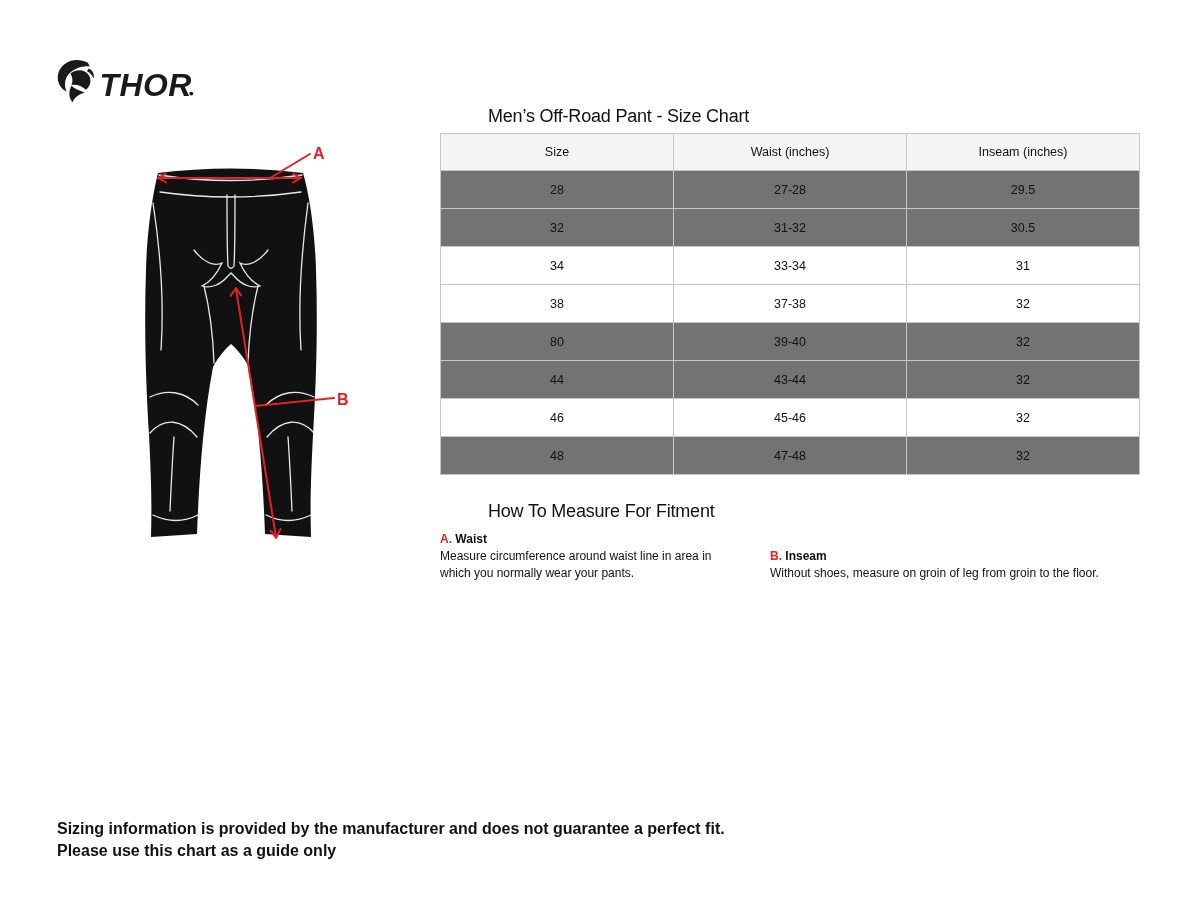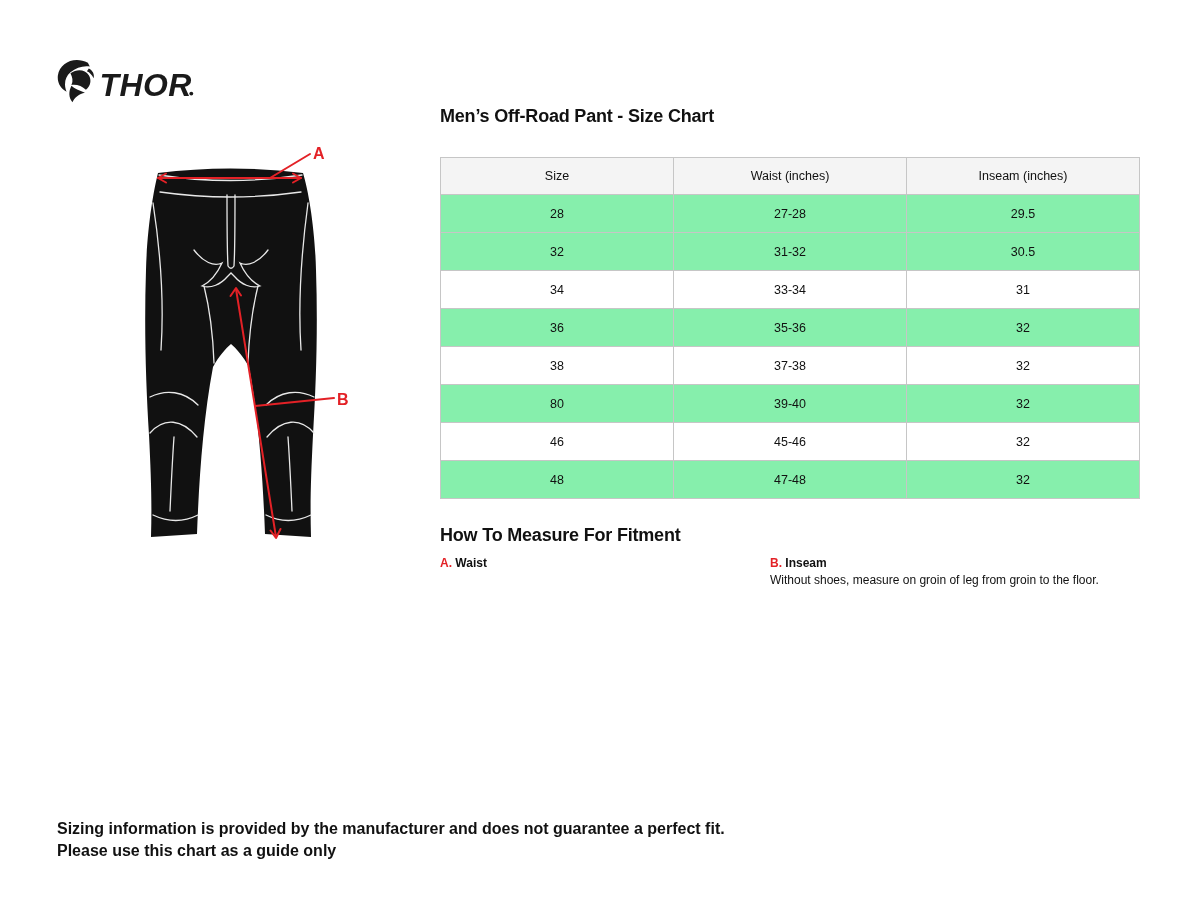--- a/index.html
+++ b/index.html
@@ -5,35 +5,35 @@
   * { margin: 0; padding: 0; box-sizing: border-box; }
   html, body { background: #fff; }
   body {
     width: 1200px; height: 900px; position: relative; overflow: hidden;
     font-family: "Liberation Sans", sans-serif; color: #1a1a1a;
   }
   .logo { position: absolute; left: 55px; top: 56px; width: 145px; height: 52px; }
   .pants-figure { position: absolute; left: 130px; top: 135px; width: 260px; height: 420px; }
 
   .right-col { position: absolute; left: 440px; top: 106px; width: 700px; }
-  .section-title { font-size: 18px; font-weight: bold; letter-spacing: -0.2px; color: #111; }
+  .section-title { font-size: 18px; font-weight: normal; letter-spacing: -0.2px; color: #111; margin-left: 48px; }
 
   table.size-table {
-    width: 700px; border-collapse: collapse; margin-top: 30px;
+    width: 700px; border-collapse: collapse; margin-top: 6px;
     font-size: 12.5px; color: #111; table-layout: fixed;
   }
   table.size-table th, table.size-table td {
     border: 1px solid #c6c6c6; text-align: center; vertical-align: middle;
   }
   table.size-table th { height: 37px; background: #f4f4f4; font-weight: 400; }
   table.size-table td { height: 38px; background: #ffffff; font-weight: 400; }
-  table.size-table tr.alt td { background: #86efac; }
+  table.size-table tr.alt td { background: #737373; }
 
   .measure { margin-top: 26px; }
-  .measure-items { display: flex; margin-top: 10px; }
+  .measure-items { display: flex; margin-top: 10px; align-items: flex-end; }
   .measure-item-a { width: 330px; padding-right: 30px; }
   .measure-item-b { width: 330px; }
   .measure-label { font-size: 12px; font-weight: bold; color: #111; }
   .measure-prefix { color: #e32126; font-weight: bold; }
   .measure-desc { font-size: 12px; line-height: 1.42; margin-top: 2px; color: #111; }
 
   .footer-note {
     position: absolute; left: 57px; top: 818px;
     font-size: 16px; font-weight: bold; line-height: 1.4; color: #111;
   }
@@ -114,33 +114,33 @@
       <tr class="alt">
         <td>32</td>
         <td>31-32</td>
         <td>30.5</td>
       </tr>
       <tr>
         <td>34</td>
         <td>33-34</td>
         <td>31</td>
       </tr>
-      <tr class="alt">
-        <td>36</td>
-        <td>35-36</td>
-        <td>32</td>
-      </tr>
       <tr>
         <td>38</td>
         <td>37-38</td>
         <td>32</td>
       </tr>
       <tr class="alt">
         <td>80</td>
         <td>39-40</td>
+        <td>32</td>
+      </tr>
+      <tr class="alt">
+        <td>44</td>
+        <td>43-44</td>
         <td>32</td>
       </tr>
       <tr>
         <td>46</td>
         <td>45-46</td>
         <td>32</td>
       </tr>
       <tr class="alt">
         <td>48</td>
         <td>47-48</td>
@@ -150,20 +150,21 @@
   </table>
 
   <div class="measure">
     <div class="section-title">How To Measure For Fitment</div>
     <div class="measure-items">
       <div class="measure-item-a">
         <div class="measure-label">
           <span class="measure-prefix">A.</span>
           <span>Waist</span>
         </div>
+        <div class="measure-desc">Measure circumference around waist line in area in which you normally wear your pants.</div>
       </div>
       <div class="measure-item-b">
         <div class="measure-label">
           <span class="measure-prefix">B.</span>
           <span>Inseam</span>
         </div>
         <div class="measure-desc">Without shoes, measure on groin of leg from groin to the floor.</div>
       </div>
     </div>
   </div>

